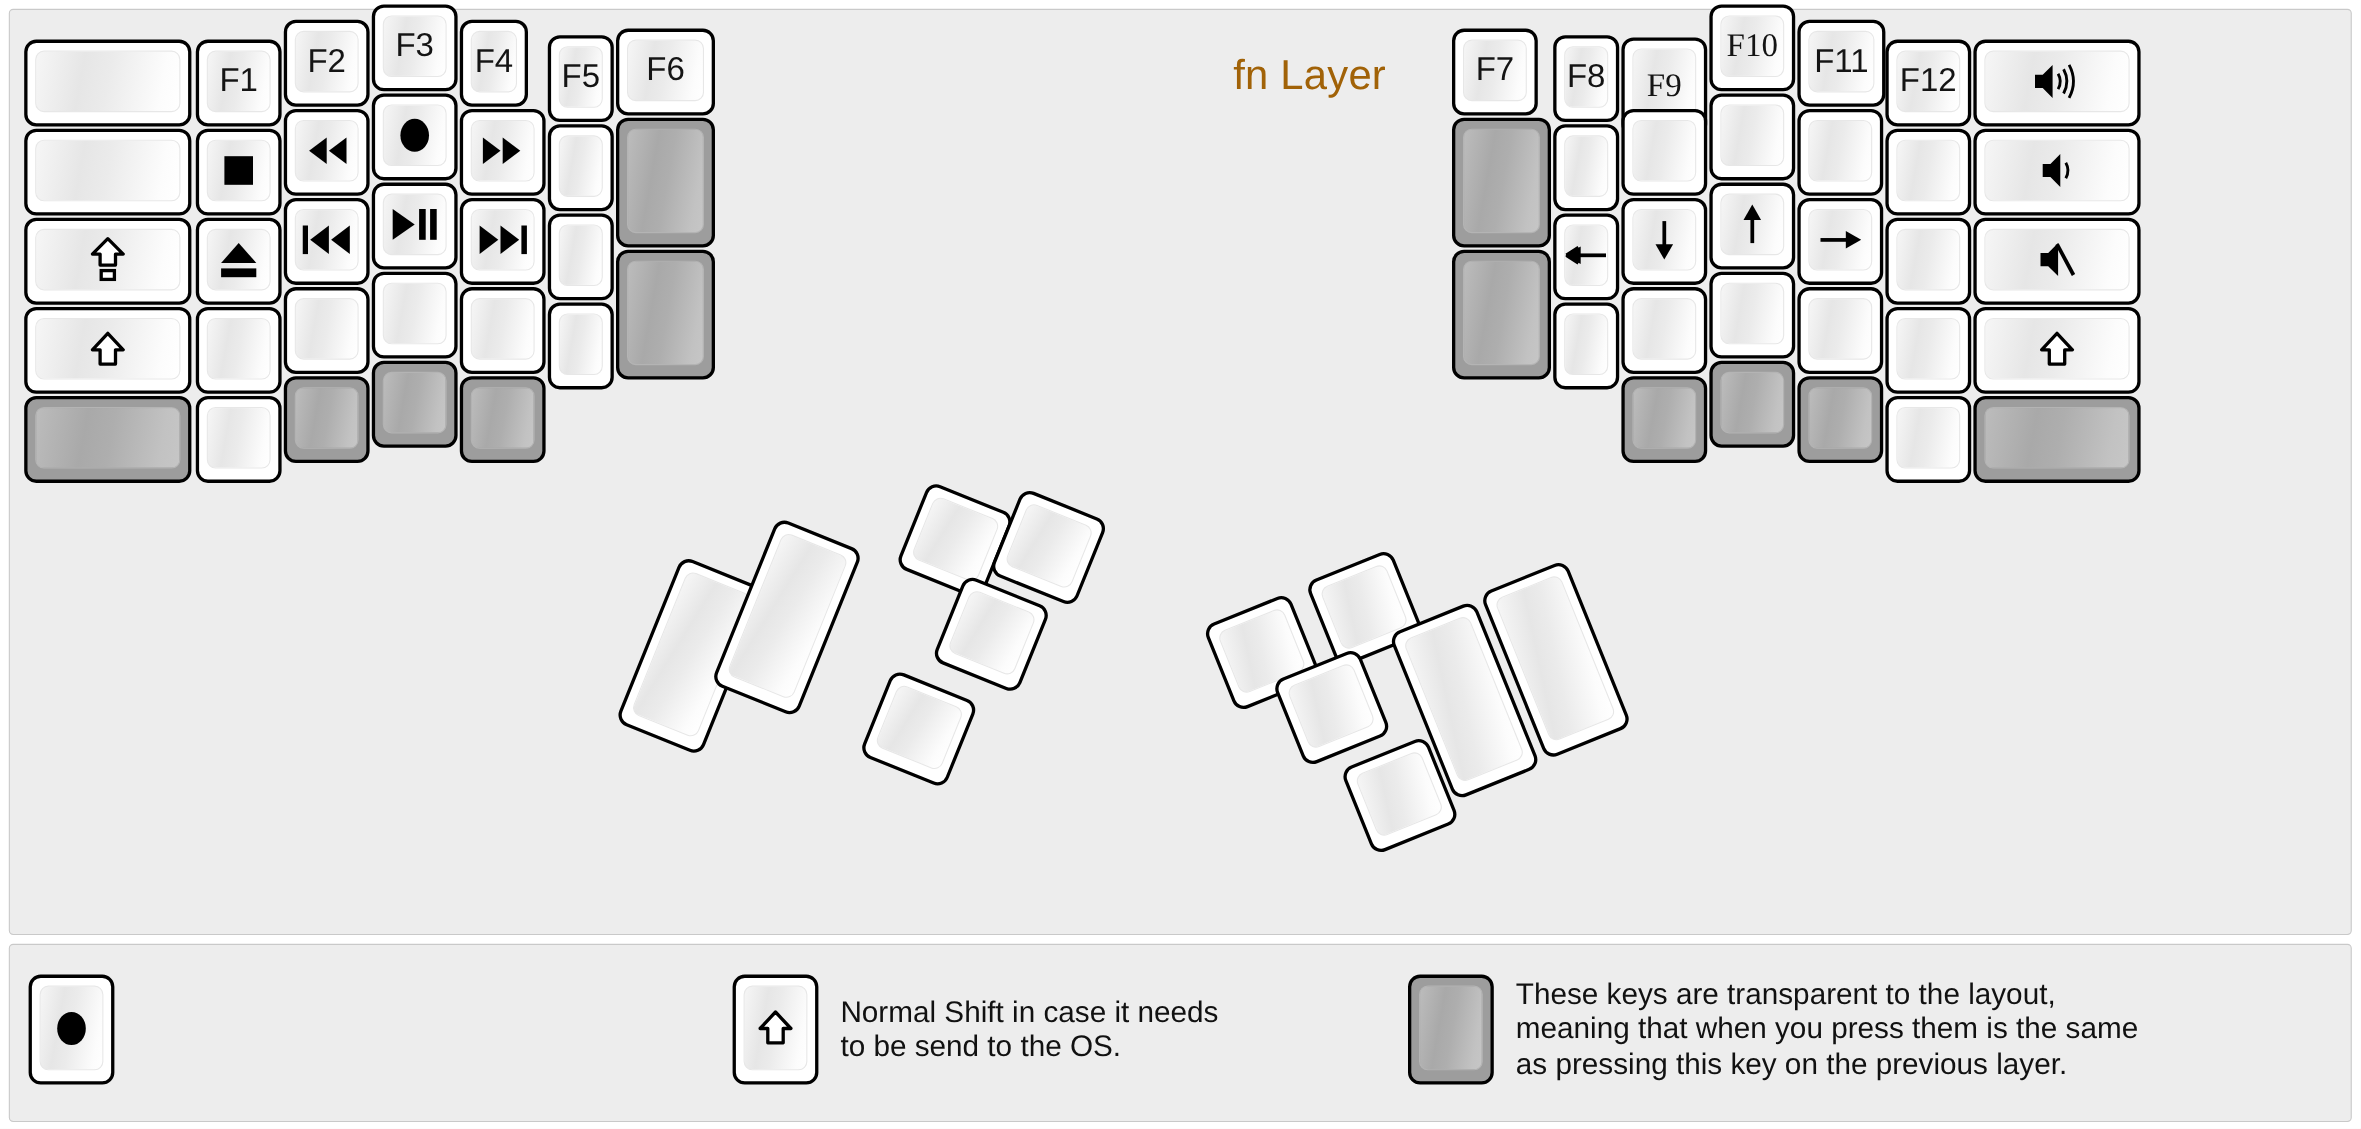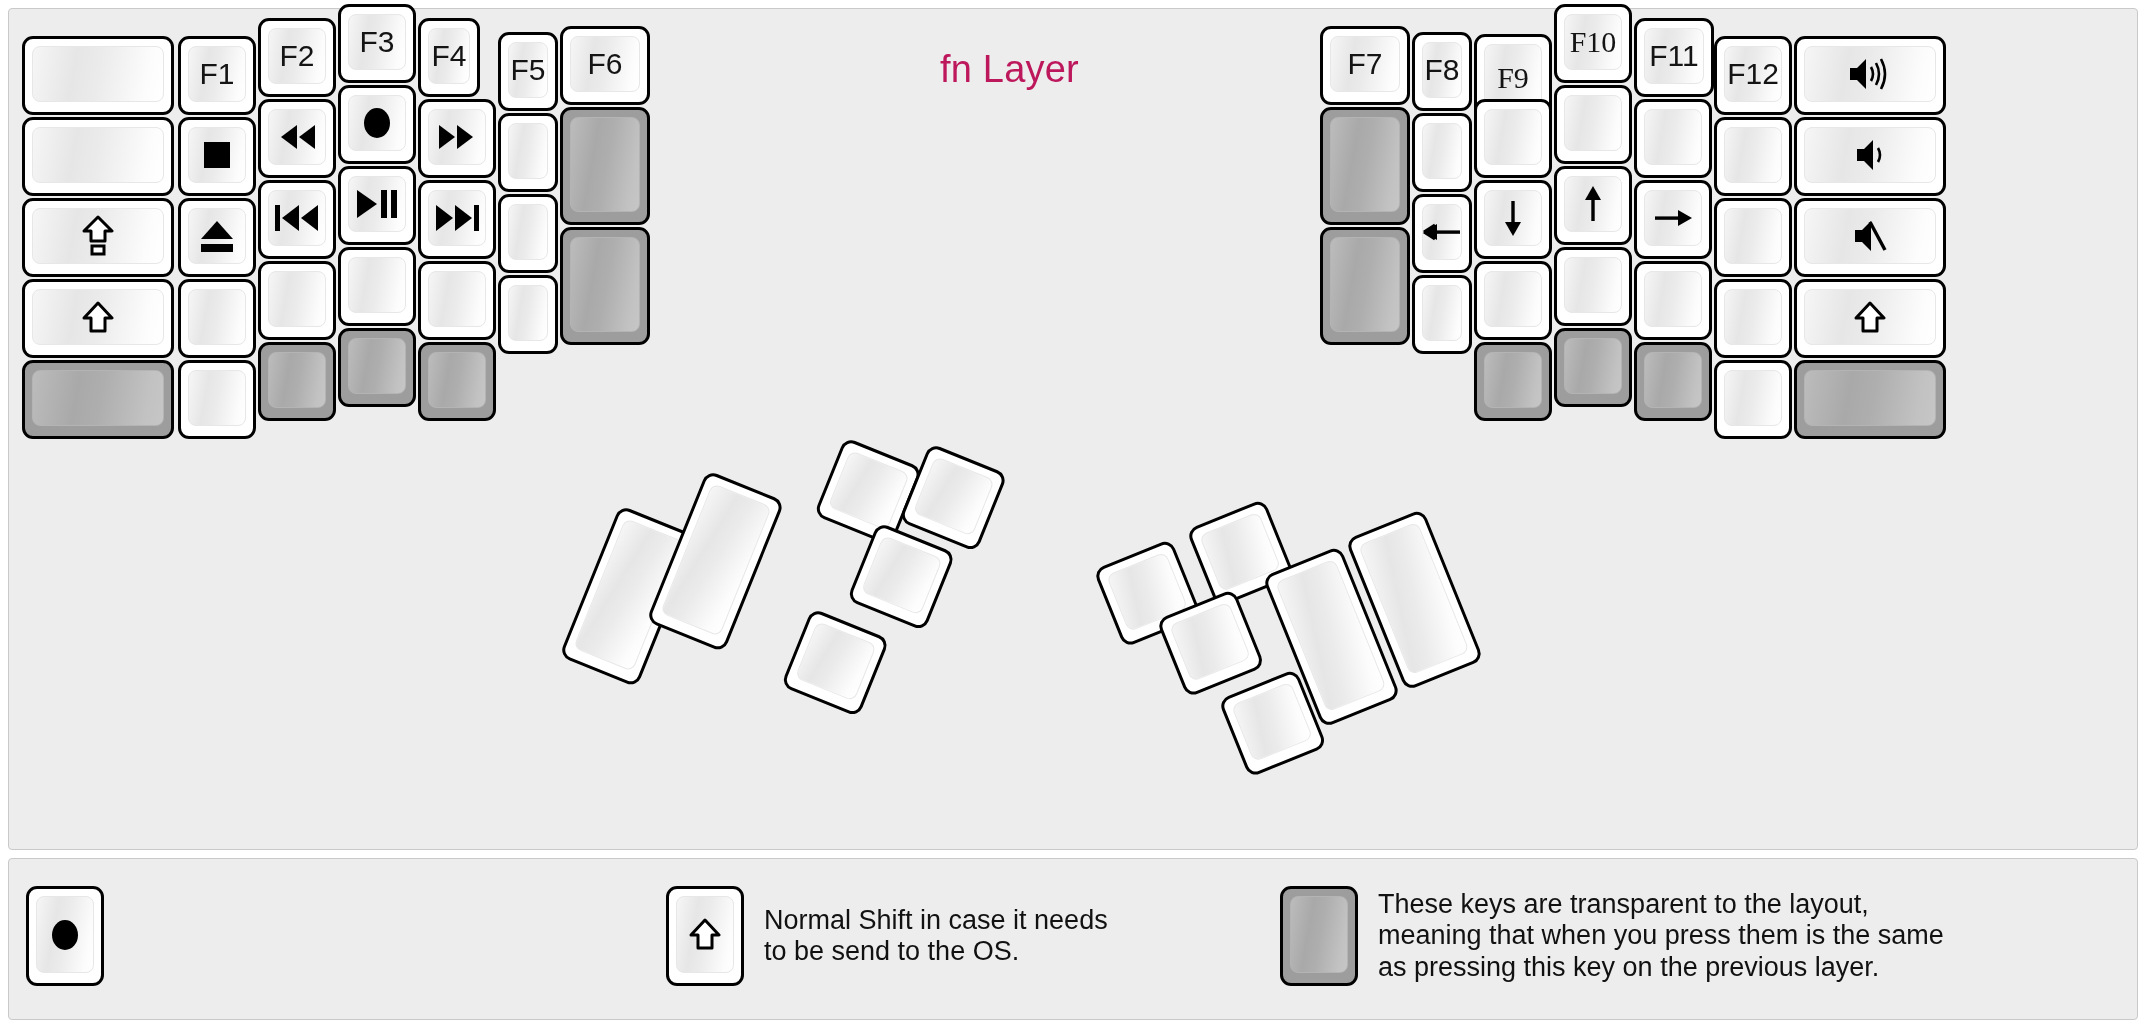--- a/index.html
+++ b/index.html
@@ -5,21 +5,21 @@
   html,body{margin:0;padding:0;background:#ffffff;}
   body{font-family:"Liberation Sans","DejaVu Sans",sans-serif;}
   #root{position:relative;width:2146px;height:1026px;overflow:hidden;background:#ffffff;}
 
   .panel{position:absolute;background:#ededed;border:1px solid #c9c9c9;border-radius:4px;}
   #board-panel{left:8px;top:8px;width:2128px;height:840px;}
   #legend-panel{left:8px;top:858px;width:2128px;height:160px;}
 
   #title{
     position:absolute;left:940px;top:48px;width:320px;
-    text-align:left;font-size:38px;color:#be185d;letter-spacing:0.2px;
+    text-align:right;font-size:38px;color:#a16207;letter-spacing:0.2px;
   }
 
   
   .key{
     position:absolute;
     box-sizing:border-box;
     border:3px solid #000000;
     border-radius:11px;
     background:#ffffff;
     display:flex;align-items:center;justify-content:center;
@@ -236,21 +236,21 @@
         <div class="lbl">F6</div>
       </div>
       <div class="key trans" style="left: 560px; top: 107px; width: 90px; height: 118px;">
         <div class="inner"></div>
         <div class="lbl"></div>
       </div>
       <div class="key trans" style="left: 560px; top: 227px; width: 90px; height: 118px;">
         <div class="inner"></div>
         <div class="lbl"></div>
       </div>
-      <div class="key" style="left: 1320px; top: 26px; width: 90px; height: 79px;">
+      <div class="key" style="left: 1320px; top: 26px; width: 78px; height: 79px;">
         <div class="inner"></div>
         <div class="lbl">F7</div>
       </div>
       <div class="key trans" style="left: 1320px; top: 107px; width: 90px; height: 118px;">
         <div class="inner"></div>
         <div class="lbl"></div>
       </div>
       <div class="key trans" style="left: 1320px; top: 227px; width: 90px; height: 118px;">
         <div class="inner"></div>
         <div class="lbl"></div>

